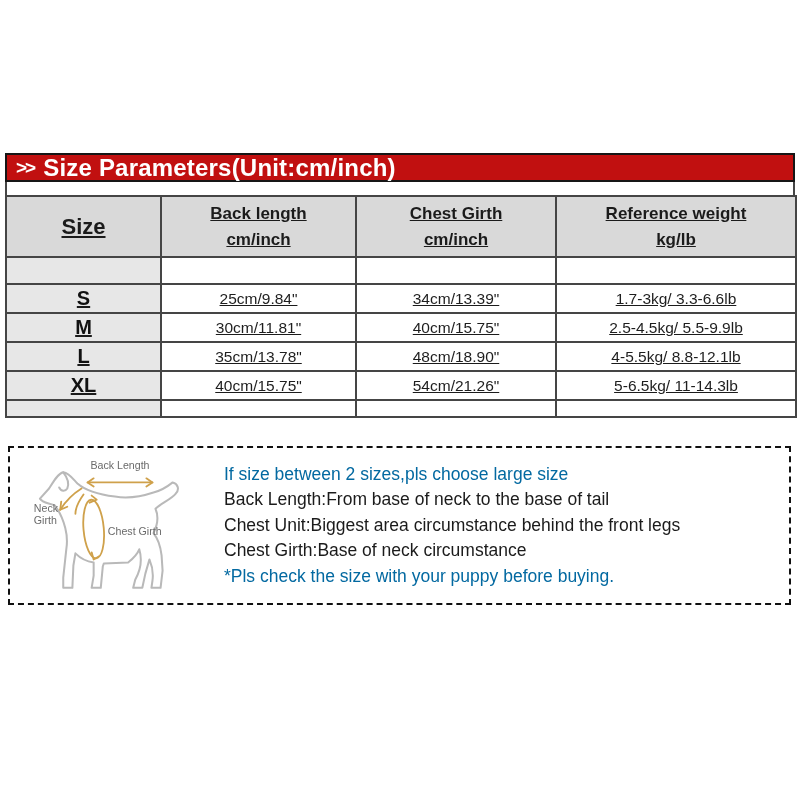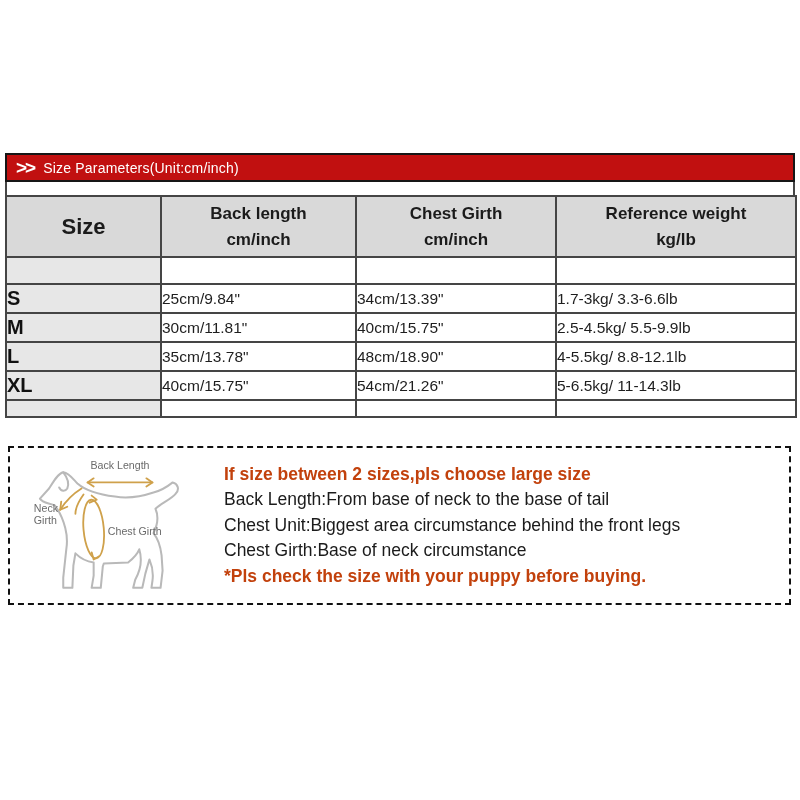--- a/index.html
+++ b/index.html
@@ -17,37 +17,39 @@
   .title-bar {
     position: absolute; left: 5px; top: 153px;
     width: 790px; height: 29px;
     background: #c11010;
     border: 2px solid #161616;
     display: flex; align-items: center;
     padding-left: 9px; gap: 9px;
     color: #ffffff;
   }
   .title-chevrons { font-size: 19px; font-weight: bold; letter-spacing: -2px; }
-  .title-text { font-size: 14px; font-weight: 400; letter-spacing: 0.2px; }
+  .title-text { font-size: 24px; font-weight: 700; letter-spacing: 0.2px; }
 
   
   .side-strip {
     position: absolute; left: 5px; top: 182px;
     width: 790px; height: 13px;
     border-left: 2px solid #454545;
     border-right: 2px solid #454545;
     background: #ffffff;
   }
 
   
   .size-table {
     position: absolute; left: 5px; top: 195px;
     width: 790px;
     border-collapse: collapse;
     table-layout: fixed;
+    text-align: center;
+    text-decoration: underline;
   }
   .size-table th, .size-table td { border: 2px solid #454545; padding: 0; }
   .size-table thead th { background: #d9d9d9; height: 61px; font-size: 17px; line-height: 1.5; font-weight: bold; }
   .size-table thead th.size-head { font-size: 22px; }
   .size-table td.size-cell { background: #e7e7e7; }
   .spacer-row-top td { height: 27px; }
   .data-row td { height: 29px; font-size: 15.5px; color: #1e1e1e; }
   .data-row td.size-cell { font-size: 20px; font-weight: bold; color: #111; }
   .spacer-row-bottom td { height: 17px; }
 
@@ -55,21 +57,21 @@
   .note-box {
     position: absolute; left: 8px; top: 446px;
     width: 783px; height: 159px;
     border: 2px dashed #101010;
     display: flex; align-items: center;
     background: #ffffff;
   }
   .dog-figure { margin-left: 18px; flex: none; }
   .notes { margin-left: 14px; font-size: 17.5px; line-height: 25.5px; }
   .note-line { white-space: nowrap; }
-  .red-note { color: #c2410c; font-weight: bold; }
+  .red-note { color: #0369a1; font-weight: normal; }
   .term { font-weight: normal; }
 
   
   .dog-outline { fill: none; stroke: #b9b9b9; stroke-width: 2; stroke-linejoin: round; stroke-linecap: round; }
   .measure { fill: none; stroke: #cfa14b; stroke-width: 1.8; stroke-linecap: round; stroke-linejoin: round; }
   .diagram-label { fill: #6a6a6a; font-size: 10.5px; font-family: "Liberation Sans", sans-serif; }
 </style>
 </head>
 <body>
 

